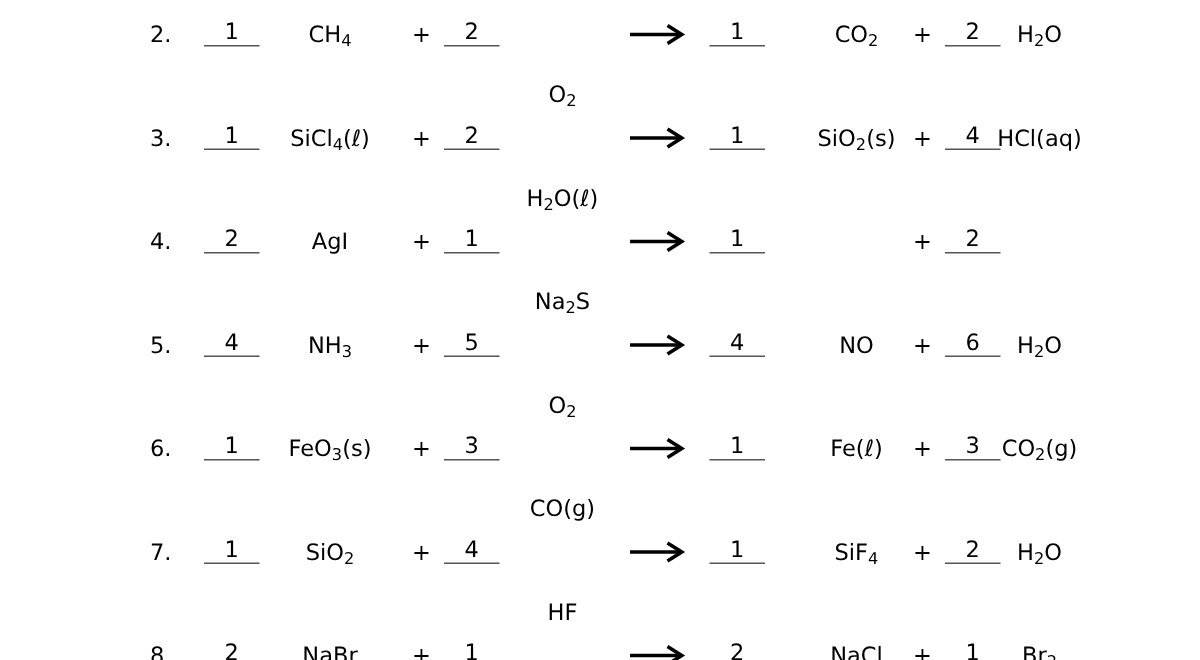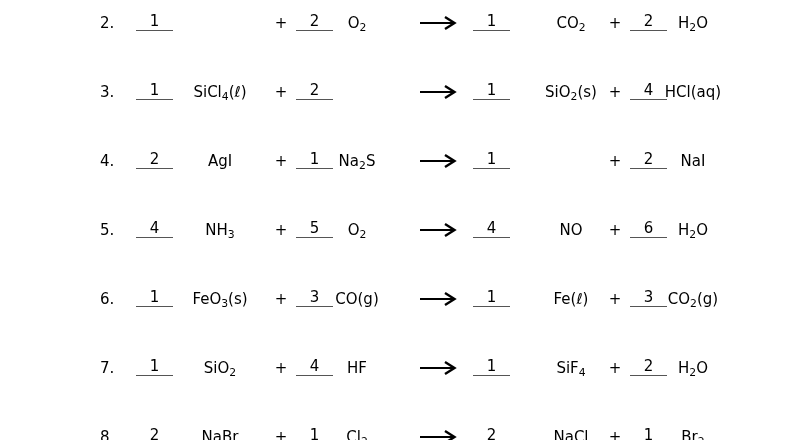--- a/index.html
+++ b/index.html
@@ -35,40 +35,41 @@
       border-bottom: 1px solid #555;
       height: 19px;
       line-height: 20px;
       width: 37px;
     }
     .b1 { left: 136px; }
     .b2 { left: 296px; }
     .b3 { left: 473px; }
     .b4 { left: 630px; }
     .f1 { left: 178px; width: 84px; }
-    .f2 { left: 317px; width: 80px; }
+    .f2 { left: 335px; width: 80px; margin-top: 40px; }
     .f3 { left: 528px; width: 86px; }
     .f4 { left: 656px; width: 74px; }
     .plus1 { left: 272px; width: 18px; }
     .plus2 { left: 606px; width: 18px; }
     .arrow {
       left: 419px;
       width: 38px;
       top: 1px;
     }
     .arrow svg { display: block; }
     sub { font-size: 0.72em; vertical-align: -0.25em; line-height: 0; }
   </style>
 </head>
 <body>
 
 <div id="worksheet">
   <div class="row" style="top: 11px;">
     <span class="cell num">2.</span>
     <span class="cell blank b1">1</span>
+    <span class="cell f1">CH<sub>4</sub></span>
     <span class="cell plus1">+</span>
     <span class="cell blank b2">2</span>
     <span class="cell f2">O<sub>2</sub></span>
     <span class="cell arrow">
       <svg width="38" height="22" viewBox="0 0 38 22">
         <line x1="1" y1="11" x2="34" y2="11" stroke="#000" stroke-width="2.2"></line>
         <path d="M26 5 L35.5 11 L26 17" fill="none" stroke="#000" stroke-width="2.4" stroke-linejoin="miter"></path>
       </svg>
     </span>
     <span class="cell blank b3">1</span>
@@ -77,20 +78,21 @@
     <span class="cell blank b4">2</span>
     <span class="cell f4">H<sub>2</sub>O</span>
   </div>
 
   <div class="row" style="top: 80px;">
     <span class="cell num">3.</span>
     <span class="cell blank b1">1</span>
     <span class="cell f1">SiCl<sub>4</sub>(ℓ)</span>
     <span class="cell plus1">+</span>
     <span class="cell blank b2">2</span>
+    <span class="cell f2">H<sub>2</sub>O(ℓ)</span>
     <span class="cell arrow">
       <svg width="38" height="22" viewBox="0 0 38 22">
         <line x1="1" y1="11" x2="34" y2="11" stroke="#000" stroke-width="2.2"></line>
         <path d="M26 5 L35.5 11 L26 17" fill="none" stroke="#000" stroke-width="2.4" stroke-linejoin="miter"></path>
       </svg>
     </span>
     <span class="cell blank b3">1</span>
     <span class="cell f3">SiO<sub>2</sub>(s)</span>
     <span class="cell plus2">+</span>
     <span class="cell blank b4">4</span>
@@ -106,21 +108,20 @@
     <span class="cell f2">Na<sub>2</sub>S</span>
     <span class="cell arrow">
       <svg width="38" height="22" viewBox="0 0 38 22">
         <line x1="1" y1="11" x2="34" y2="11" stroke="#000" stroke-width="2.2"></line>
         <path d="M26 5 L35.5 11 L26 17" fill="none" stroke="#000" stroke-width="2.4" stroke-linejoin="miter"></path>
       </svg>
     </span>
     <span class="cell blank b3">1</span>
     <span class="cell plus2">+</span>
     <span class="cell blank b4">2</span>
-    <span class="cell f4">NaI</span>
   </div>
 
   <div class="row" style="top: 218px;">
     <span class="cell num">5.</span>
     <span class="cell blank b1">4</span>
     <span class="cell f1">NH<sub>3</sub></span>
     <span class="cell plus1">+</span>
     <span class="cell blank b2">5</span>
     <span class="cell f2">O<sub>2</sub></span>
     <span class="cell arrow">

